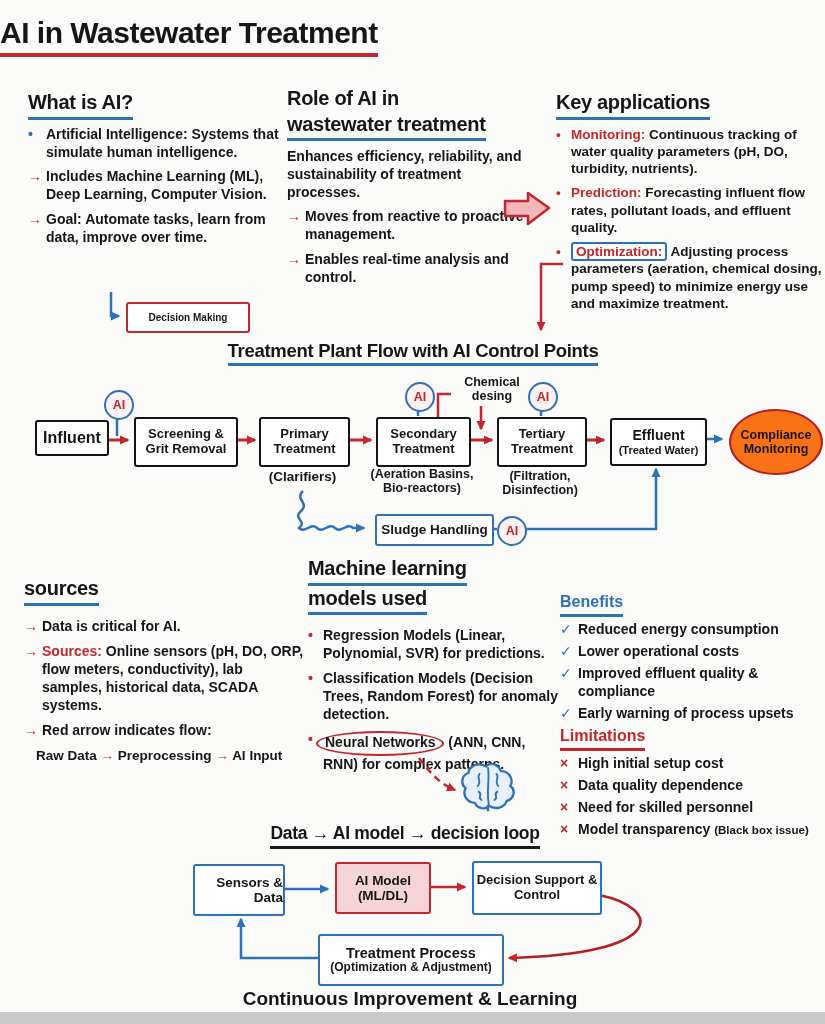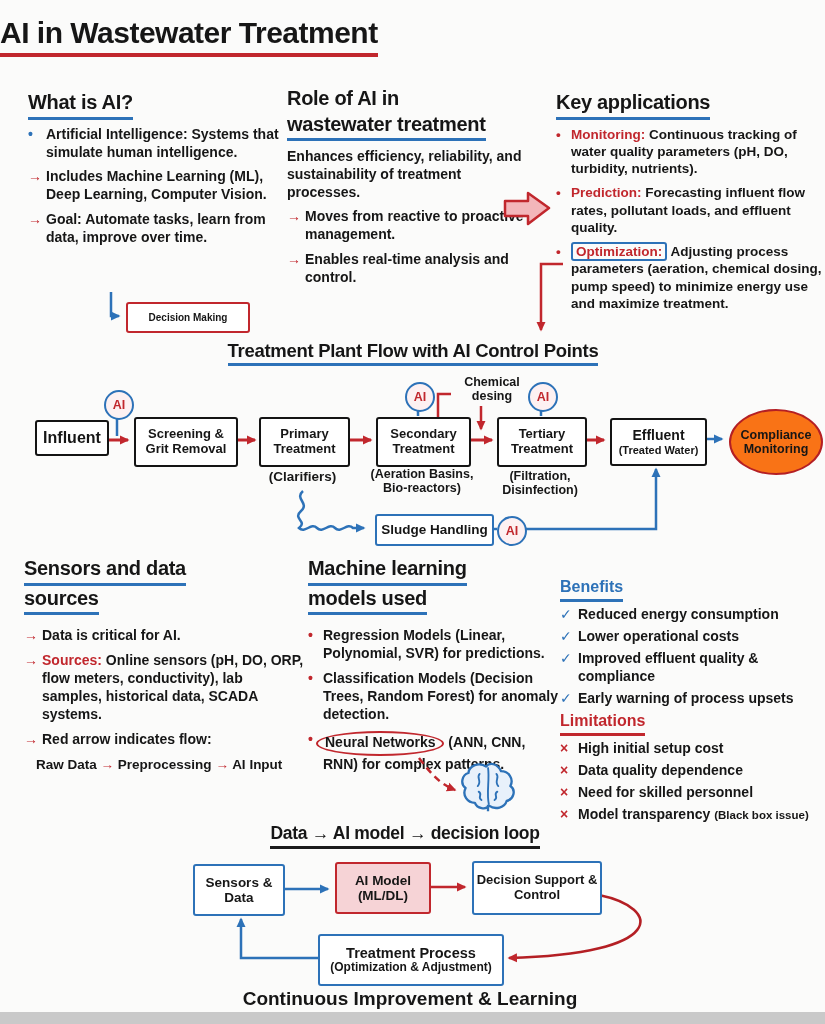--- a/index.html
+++ b/index.html
@@ -143,21 +143,21 @@
   </div>
 <div class="aic" style="left:497px;top:516px;">
     <span>AI</span>
   </div>
 
 <div class="fbox bluebox" style="left:375px;top:514px;width:115px;height:28px;font-size:13.5px;">
     <span>Sludge Handling</span>
   </div>
 
 <div class="abs col" style="left:24px;top:556px;width:282px;">
-  <span class="h-sec u-blue" style="display:inline-block;">Sensors and data</span><br>
+  <br>
   <span class="h-sec u-blue">sources</span>
   <div style="height:6px;"></div>
   <div class="item">
     <span class="mk red">→</span>
     <span class="txt">Data is critical for AI.</span>
   </div>
   <div class="item">
     <span class="mk red">→</span>
     <span class="txt"><span class="red">Sources:</span><span> Online sensors (pH, DO, ORP, flow meters, conductivity), lab samples, historical data, SCADA systems.</span></span>
   </div>
@@ -196,21 +196,21 @@
   <svg width="56" height="52" viewBox="0 0 60 54">
     <path d="M28,5 C20,0 10,4 9,12 C2,14 0,24 6,28 C2,36 8,44 16,44 C18,50 28,52 31,47 C38,52 48,49 50,42 C58,40 60,30 54,26 C58,18 52,10 44,10 C40,2 32,0 28,5 Z" fill="#e8f1fb" stroke="#2d72b8" stroke-width="2.5" stroke-linejoin="round"></path>
     <path d="M30,6 C32,20 28,33 31,46" fill="none" stroke="#2d72b8" stroke-width="2"></path>
     <path d="M21,13 C17,17 24,21 19,26 M20,32 C25,35 18,38 23,41 M39,13 C43,17 36,21 41,26 M40,32 C35,35 42,38 37,41" fill="none" stroke="#2d72b8" stroke-width="2" stroke-linecap="round"></path>
     <path d="M30,46 L30,53" fill="none" stroke="#2d72b8" stroke-width="2.5"></path>
   </svg>
 </div>
 
 <div class="abs col" style="left:560px;top:556px;width:266px;">
   <br>
-  <span class="blue u-blue" style="font-weight:bold;font-size:16px;margin-top:1px;">Benefits</span>
+  <span class="blue u-blue" style="font-weight:bold;font-size:16px;margin-top:16px;">Benefits</span>
   <div class="item" style="margin:4px 0;">
     <span class="mk blue">✓</span>
     <span class="txt">Reduced energy consumption</span>
   </div>
   <div class="item" style="margin:4px 0;">
     <span class="mk blue">✓</span>
     <span class="txt">Lower operational costs</span>
   </div>
   <div class="item" style="margin:4px 0;">
     <span class="mk blue">✓</span>
@@ -236,21 +236,21 @@
   <div class="item" style="margin:4px 0;">
     <span class="mk red">×</span>
     <span class="txt"><span>Model transparency</span> <span class="note">(Black box issue)</span></span>
   </div>
 </div>
 
 <div class="abs" style="left:210px;top:823px;width:390px;text-align:center;">
   <span class="h-sec u-dark" style="font-size:17.5px;">Data → AI model → decision loop</span>
 </div>
 
-<div class="fbox bluebox" style="left:193px;top:864px;width:88px;height:48px;font-size:13.5px;">
+<div class="fbox bluebox" style="left:193px;top:864px;width:88px;height:48px;font-size:13.5px;text-align:right;">
     <span>Sensors &amp; Data</span>
   </div>
 <div class="fbox redbox" style="left:335px;top:862px;width:92px;height:48px;font-size:13.5px;">
   <span>AI Model</span>
   <span>(ML/DL)</span>
 </div>
 <div class="fbox bluebox" style="left:472px;top:861px;width:126px;height:50px;">
     <span>Decision Support &amp; Control</span>
   </div>
 <div class="fbox bluebox" style="left:318px;top:934px;width:182px;height:48px;">

